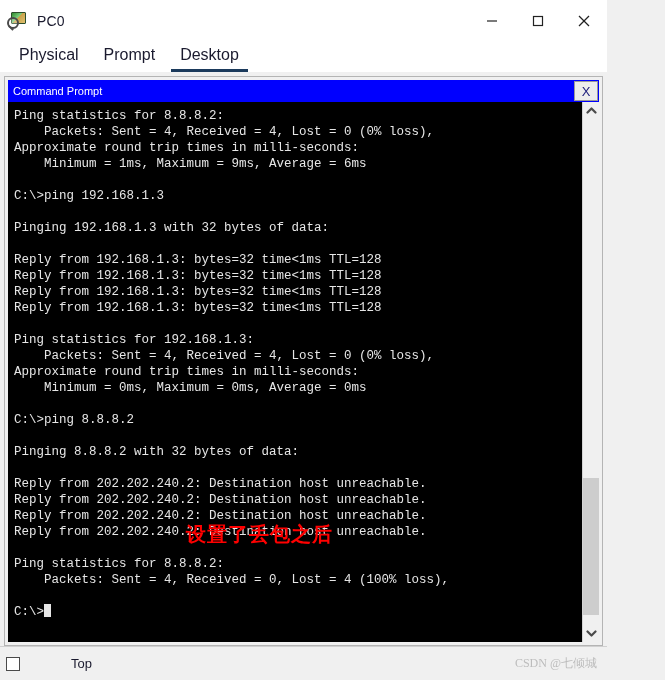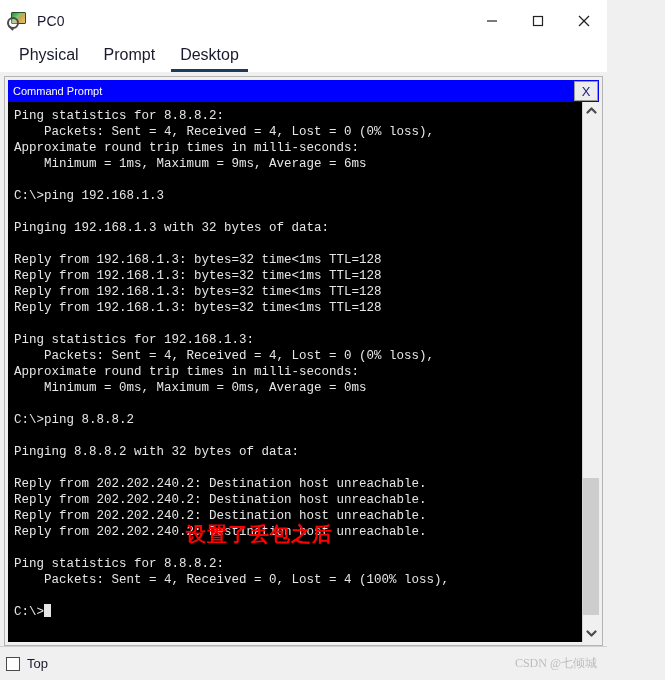--- a/index.html
+++ b/index.html
@@ -233,20 +233,21 @@
 
   
   .bottombar {
     height: 34px;
     flex: 0 0 auto;
     background: #f0f0f0;
     border-top: 1px solid #d0d0d0;
     display: flex;
     align-items: center;
     padding: 0 10px 0 6px;
+    gap: 44px;
   }
   .chk {
     width: 14px;
     height: 14px;
     border: 1px solid #4a4a4a;
     background: #ffffff;
     flex: 0 0 auto;
     cursor: default;
   }
   .chk-label {

